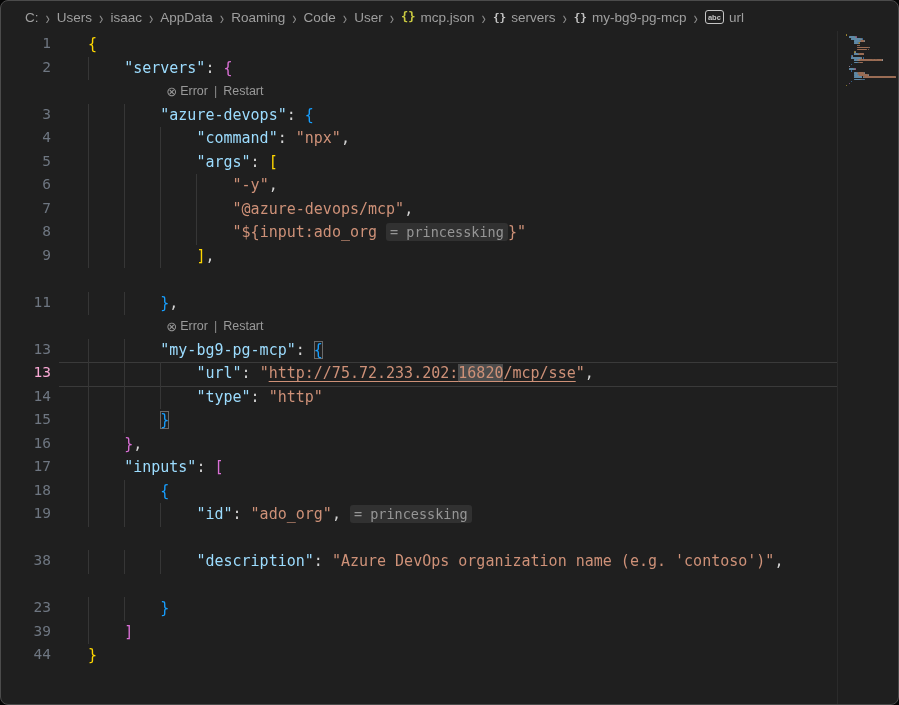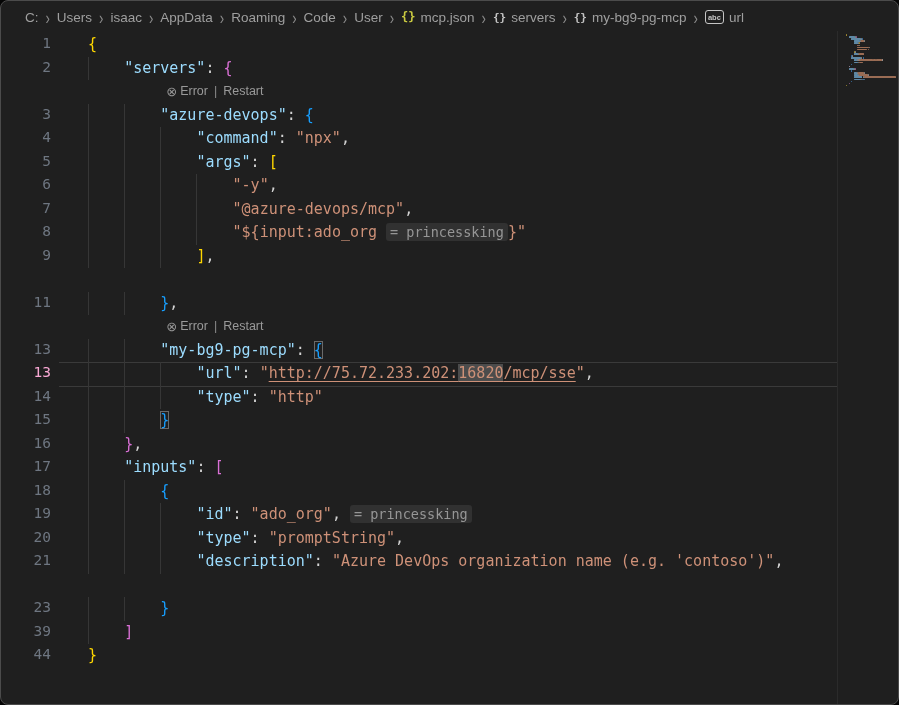--- a/index.html
+++ b/index.html
@@ -227,29 +227,22 @@
         <div class="guide" style="left: 123.14px;"></div>
         <div class="code" style="left: 159.28px;"><span class="tk-b3">{</span></div>
       </div>
       <div class="row" style="top: 472px;">
         <div class="num">19</div>
         <div class="guide" style="left: 87px;"></div>
         <div class="guide" style="left: 123.14px;"></div>
         <div class="guide" style="left: 159.28px;"></div>
         <div class="code" style="left: 195.42px;"><span class="tk-key">"id"</span><span class="tk-punct">: </span><span class="tk-str">"ado_org"</span><span class="tk-punct">, </span><span class="tk-inlay">= princessking</span></div>
       </div>
-      <div class="row" style="top: 495.5px;">
-        <div class="num">20</div>
-        <div class="guide" style="left: 87px;"></div>
-        <div class="guide" style="left: 123.14px;"></div>
-        <div class="guide" style="left: 159.28px;"></div>
-        <div class="code" style="left: 195.42px;"><span class="tk-key">"type"</span><span class="tk-punct">: </span><span class="tk-str">"promptString"</span><span class="tk-punct">,</span></div>
-      </div>
       <div class="row" style="top: 519px;">
-        <div class="num">21</div>
+        <div class="num">38</div>
         <div class="guide" style="left: 87px;"></div>
         <div class="guide" style="left: 123.14px;"></div>
         <div class="guide" style="left: 159.28px;"></div>
         <div class="code" style="left: 195.42px;"><span class="tk-key">"description"</span><span class="tk-punct">: </span><span class="tk-str">"Azure DevOps organization name (e.g. 'contoso')"</span><span class="tk-punct">,</span></div>
       </div>
       <div class="row" style="top: 566px;">
         <div class="num">23</div>
         <div class="guide" style="left: 87px;"></div>
         <div class="guide" style="left: 123.14px;"></div>
         <div class="code" style="left: 159.28px;"><span class="tk-b3">}</span></div>

